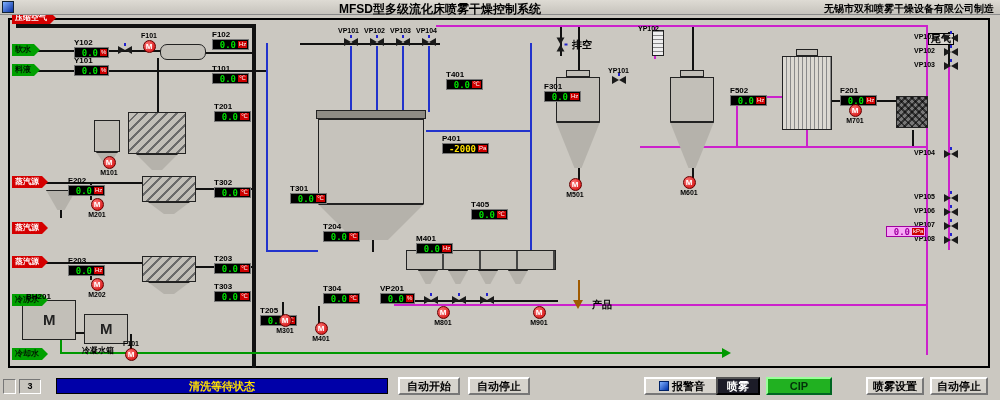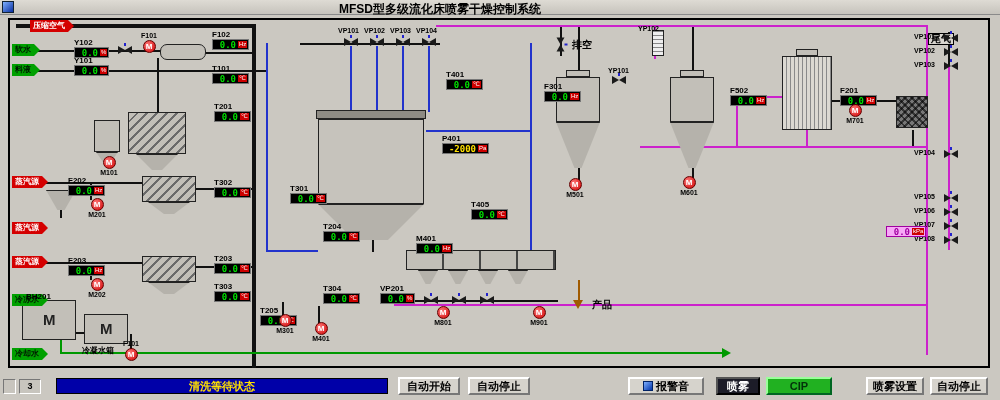--- a/index.html
+++ b/index.html
@@ -63,20 +63,21 @@
 .alarm-icon{display:inline-block;width:10px;height:10px;background:linear-gradient(135deg,#7fb0ff,#0033aa);margin-right:3px;vertical-align:-1px;border:1px solid #026}
 </style>
 </head>
 <body>
 
 <div class="screen">
 
   <div class="titlebar">
     <div class="app-icon"></div>
     <div class="title">MFSD型多级流化床喷雾干燥控制系统</div>
+    <div class="company">无锡市双和喷雾干燥设备有限公司制造</div>
   </div>
 
   <div id="diagram" style="position:absolute;inset:0">
     <div class="frame"></div>
 
     <div class="ph3" style="left:16px;top:24px;width:238px"></div>
     <div class="pv3" style="left:252px;top:24px;height:344px"></div>
     <div class="ph" style="left:16px;top:50px;width:146px"></div>
     <div class="ph" style="left:204px;top:52px;width:50px"></div>
     <div class="ph" style="left:16px;top:70px;width:252px"></div>
@@ -159,21 +160,21 @@
     <div class="vessel" style="left:556px;top:77px;width:44px;height:45px"></div>
     <div class="cone" style="left:556px;top:122px;width:44px;height:46px;clip-path:polygon(0 0,100% 0,58% 100%,42% 100%)"></div>
     <div class="vessel" style="left:680px;top:70px;width:24px;height:7px"></div>
     <div class="vessel" style="left:670px;top:77px;width:44px;height:45px"></div>
     <div class="cone" style="left:670px;top:122px;width:44px;height:46px;clip-path:polygon(0 0,100% 0,58% 100%,42% 100%)"></div>
     <div class="vessel vstripe" style="left:782px;top:56px;width:50px;height:74px"></div>
     <div class="vessel" style="left:796px;top:49px;width:22px;height:7px"></div>
     <div class="vessel cross" style="left:896px;top:96px;width:32px;height:32px"></div>
     <div class="vessel hstripe" style="left:652px;top:30px;width:12px;height:26px"></div>
 
-  <div class="src red" style="left: 12px; top: 20px; margin-left: 18px;">压缩空气</div>
+  <div class="src red" style="left: 12px; top: 12px;">压缩空气</div>
       <div class="src green" style="left: 12px; top: 44px;">软水</div>
       <div class="src green" style="left: 12px; top: 64px;">料液</div>
       <div class="src red" style="left: 12px; top: 176px;">蒸汽源</div>
       <div class="src red" style="left: 12px; top: 222px;">蒸汽源</div>
       <div class="src red" style="left: 12px; top: 256px;">蒸汽源</div>
       <div class="src green" style="left: 12px; top: 294px;">冷冻水</div>
       <div class="src green" style="left: 12px; top: 348px;">冷却水</div>
       <div class="tagl" style="left: 572px; top: 40px; font-size: 10px;">排空</div>
       <div class="tagl boxed" style="left: 928px; top: 33px; font-size: 10px;">尾气</div>
       <div class="tagl" style="left: 592px; top: 300px; font-size: 10px;">产品</div>
@@ -456,18 +457,18 @@
         <span class="stem"></span>
       </div>
     </div>
 
 
   <div class="counter" style="left:3px;width:13px;height:15px"></div>
   <div class="counter" style="left:19px;width:22px;height:15px">3</div>
   <div class="statusbar">清洗等待状态</div>
   <div class="btn" style="left:398px;width:62px">自动开始</div>
   <div class="btn" style="left:468px;width:62px">自动停止</div>
-  <div class="btn" style="left:628px;width:76px"><span class="alarm-icon"></span><span>报警音</span></div>
+  <div class="btn" style="left:644px;width:76px"><span class="alarm-icon"></span><span>报警音</span></div>
   <div class="btn dark" style="left:716px;width:44px">喷雾</div>
   <div class="btn green" style="left:766px;width:66px">CIP</div>
   <div class="btn" style="left:866px;width:58px">喷雾设置</div>
   <div class="btn" style="left:930px;width:58px">自动停止</div>
 </div>
 
 </body></html>

